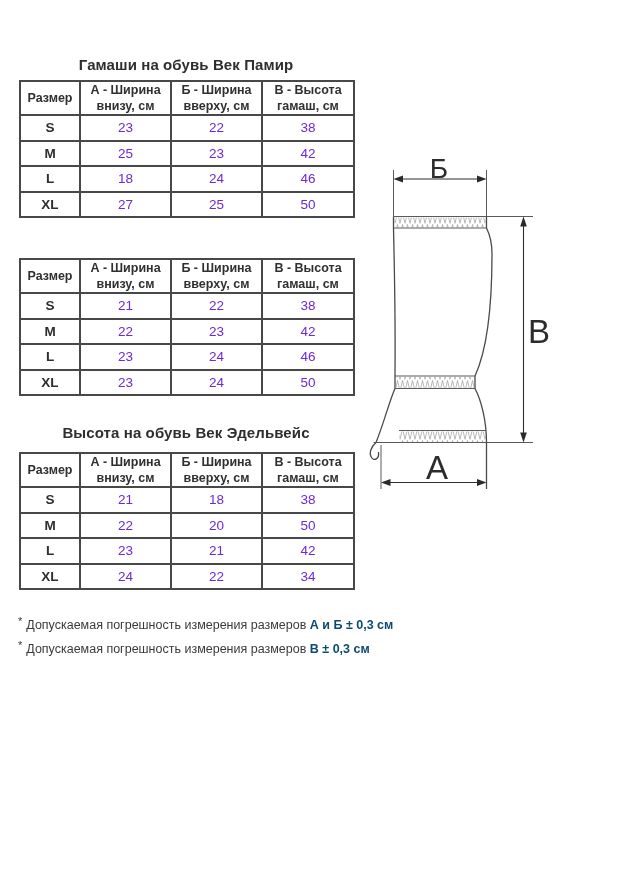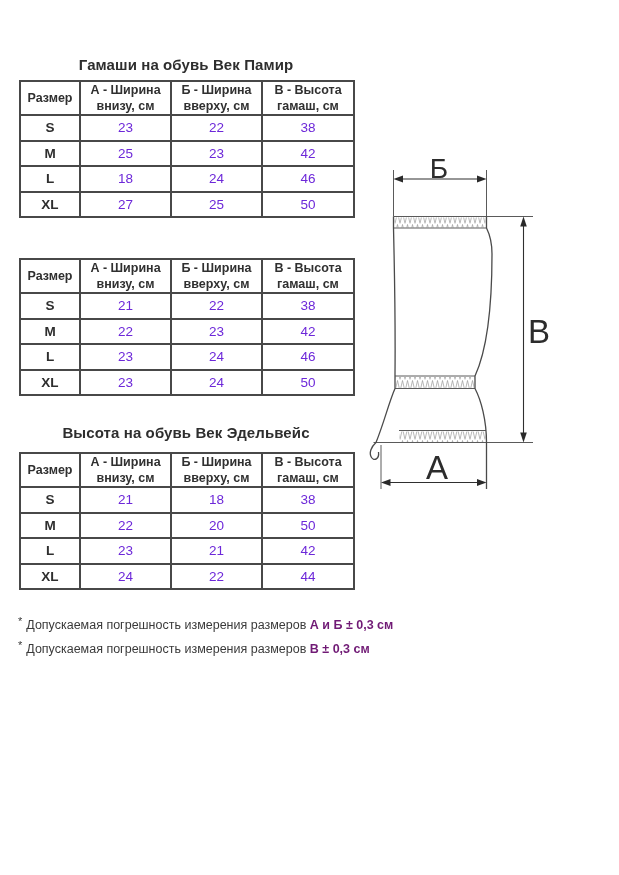--- a/index.html
+++ b/index.html
@@ -31,21 +31,21 @@
   }
   table.size-table tr.row td { height:23.5px; font-size:13.5px; }
   table.size-table td.col-size { font-weight:bold; font-size:13px; color:#2e2e2e; }
   .footnote {
     position:absolute; left:18px; width:580px; white-space:nowrap;
     font-size:12.5px; color:#3a3a3a; line-height:16px;
   }
   .footnote .fn-marker {
     font-size:11px; vertical-align:4px; margin-right:4px; color:#3a3a3a;
   }
-  .footnote b { color:#701a75; }
+  .footnote b { color:#0c4a6e; }
   svg.diagram { position:absolute; left:360px; top:140px; }
   svg .thin   { stroke:#5a5a5a; stroke-width:1;   fill:none; }
   svg .outline{ stroke:#4a4a4a; stroke-width:1.3; fill:none; }
   svg .dim    { stroke:#2f2f2f; stroke-width:1.1; fill:none; }
   svg polygon { fill:#2a2a2a; stroke:none; }
   svg text.dim-label {
     font-family:"Liberation Sans","DejaVu Sans",sans-serif;
     fill:#2c2c2c; font-size:33px;
   }
   svg text.dim-label.sm { font-size:28px; }
@@ -168,21 +168,21 @@
       <tr class="row">
         <td class="col-size">L</td>
         <td>23</td>
         <td>21</td>
         <td>42</td>
       </tr>
       <tr class="row">
         <td class="col-size">XL</td>
         <td>24</td>
         <td>22</td>
-        <td>44</td>
+        <td>34</td>
       </tr>
     </tbody>
   </table>
 
   <div class="footnote" style="top:613px">
     <span class="fn-marker">*</span><span>Допускаемая погрешность измерения размеров</span> <b>А и Б ± 0,3 см</b>
   </div>
   <div class="footnote" style="top:637px">
     <span class="fn-marker">*</span><span>Допускаемая погрешность измерения размеров</span> <b>В ± 0,3 см</b>
   </div>

